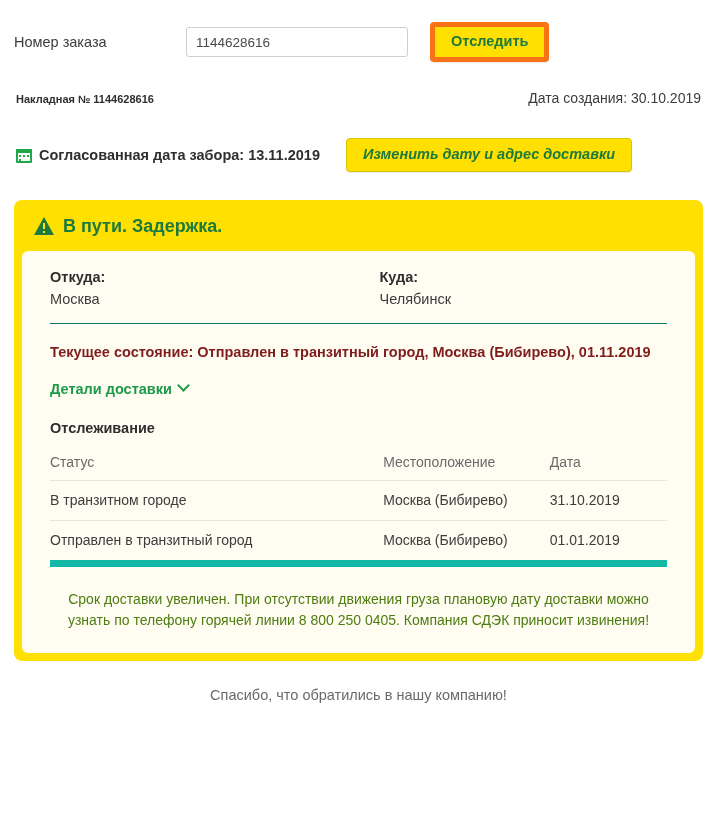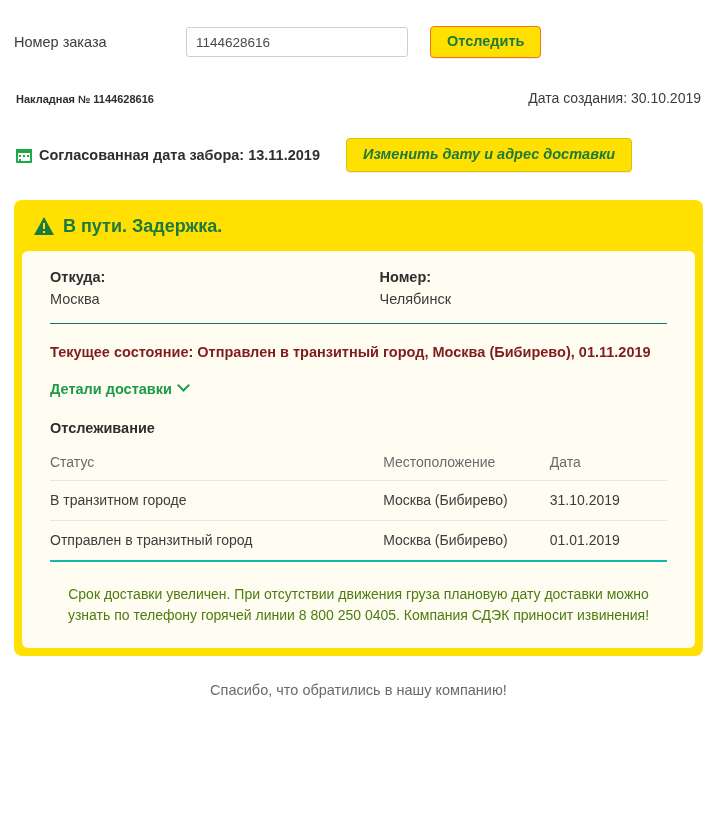--- a/index.html
+++ b/index.html
@@ -45,21 +45,21 @@
     padding: 0 9px;
     font-family: "Liberation Sans", sans-serif;
     font-size: 13.5px;
     color: #4a4a4a;
     background: #fff;
     outline: none;
   }
   .track-btn {
     margin-left: 22px;
     background: #ffe000;
-    border: 1px solid #f97316;
+    border: 5px solid #f97316;
     border-radius: 4px;
     color: #1c7a3e;
     font-weight: bold;
     font-size: 14.5px;
     padding: 7px 16px 8px 16px;
     cursor: pointer;
     font-family: "Liberation Sans", sans-serif;
     line-height: 1;
     box-shadow: 0 1px 0 rgba(0,0,0,0.08);
   }
@@ -257,21 +257,21 @@
     color: #6a6a6a;
     padding: 8px 0 10px 0;
     border-bottom: 1px solid #e8e6dc;
   }
   table.tracking td {
     padding: 11px 0 12px 0;
     border-bottom: 1px solid #e8e6dc;
     color: #3c3c3c;
   }
   table.tracking tr:last-child td {
-    border-bottom: 2px solid #14b8a6;
+    border-bottom: 7px solid #14b8a6;
     margin-left: 48px;
   }
   .col-status { width: 54%; }
   .col-loc { width: 27%; }
   .col-date { width: 19%; }
 
   .note {
     margin-top: 22px;
     font-size: 14px;
     color: #4d7c0f;
@@ -327,21 +327,21 @@
     </div>
 
     <div class="card-body">
 
       <div class="route">
         <div class="route-col">
           <div class="route-label">Откуда:</div>
           <div class="route-value">Москва</div>
         </div>
         <div class="route-col">
-          <div class="route-label">Номер:</div>
+          <div class="route-label">Куда:</div>
           <div class="route-value">Челябинск</div>
         </div>
       </div>
 
       <div class="current-state">Текущее состояние: Отправлен в транзитный город, Москва (Бибирево), 01.11.2019</div>
 
       <div class="details-link">
         <span>Детали доставки</span>
         <span class="chev"></span>
       </div>

